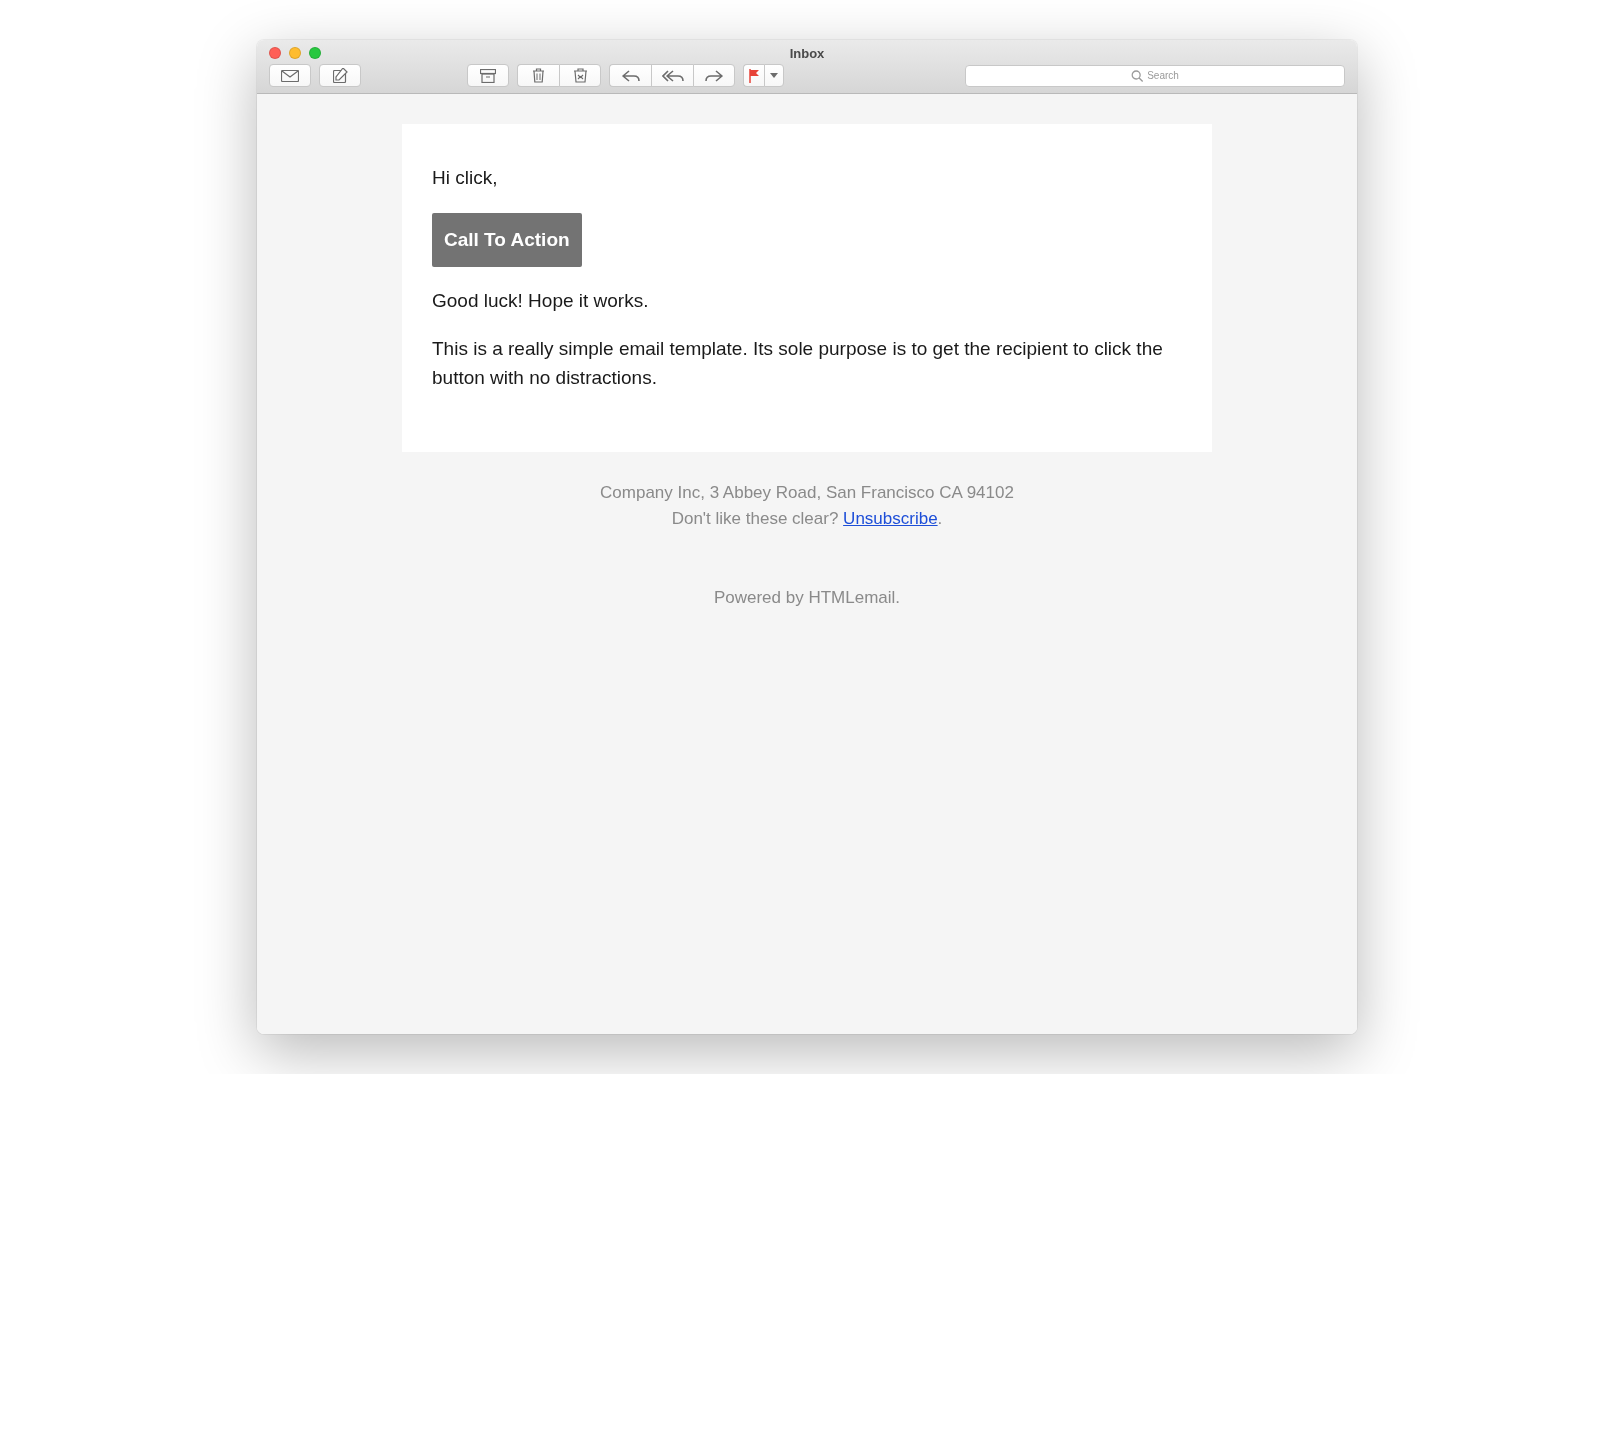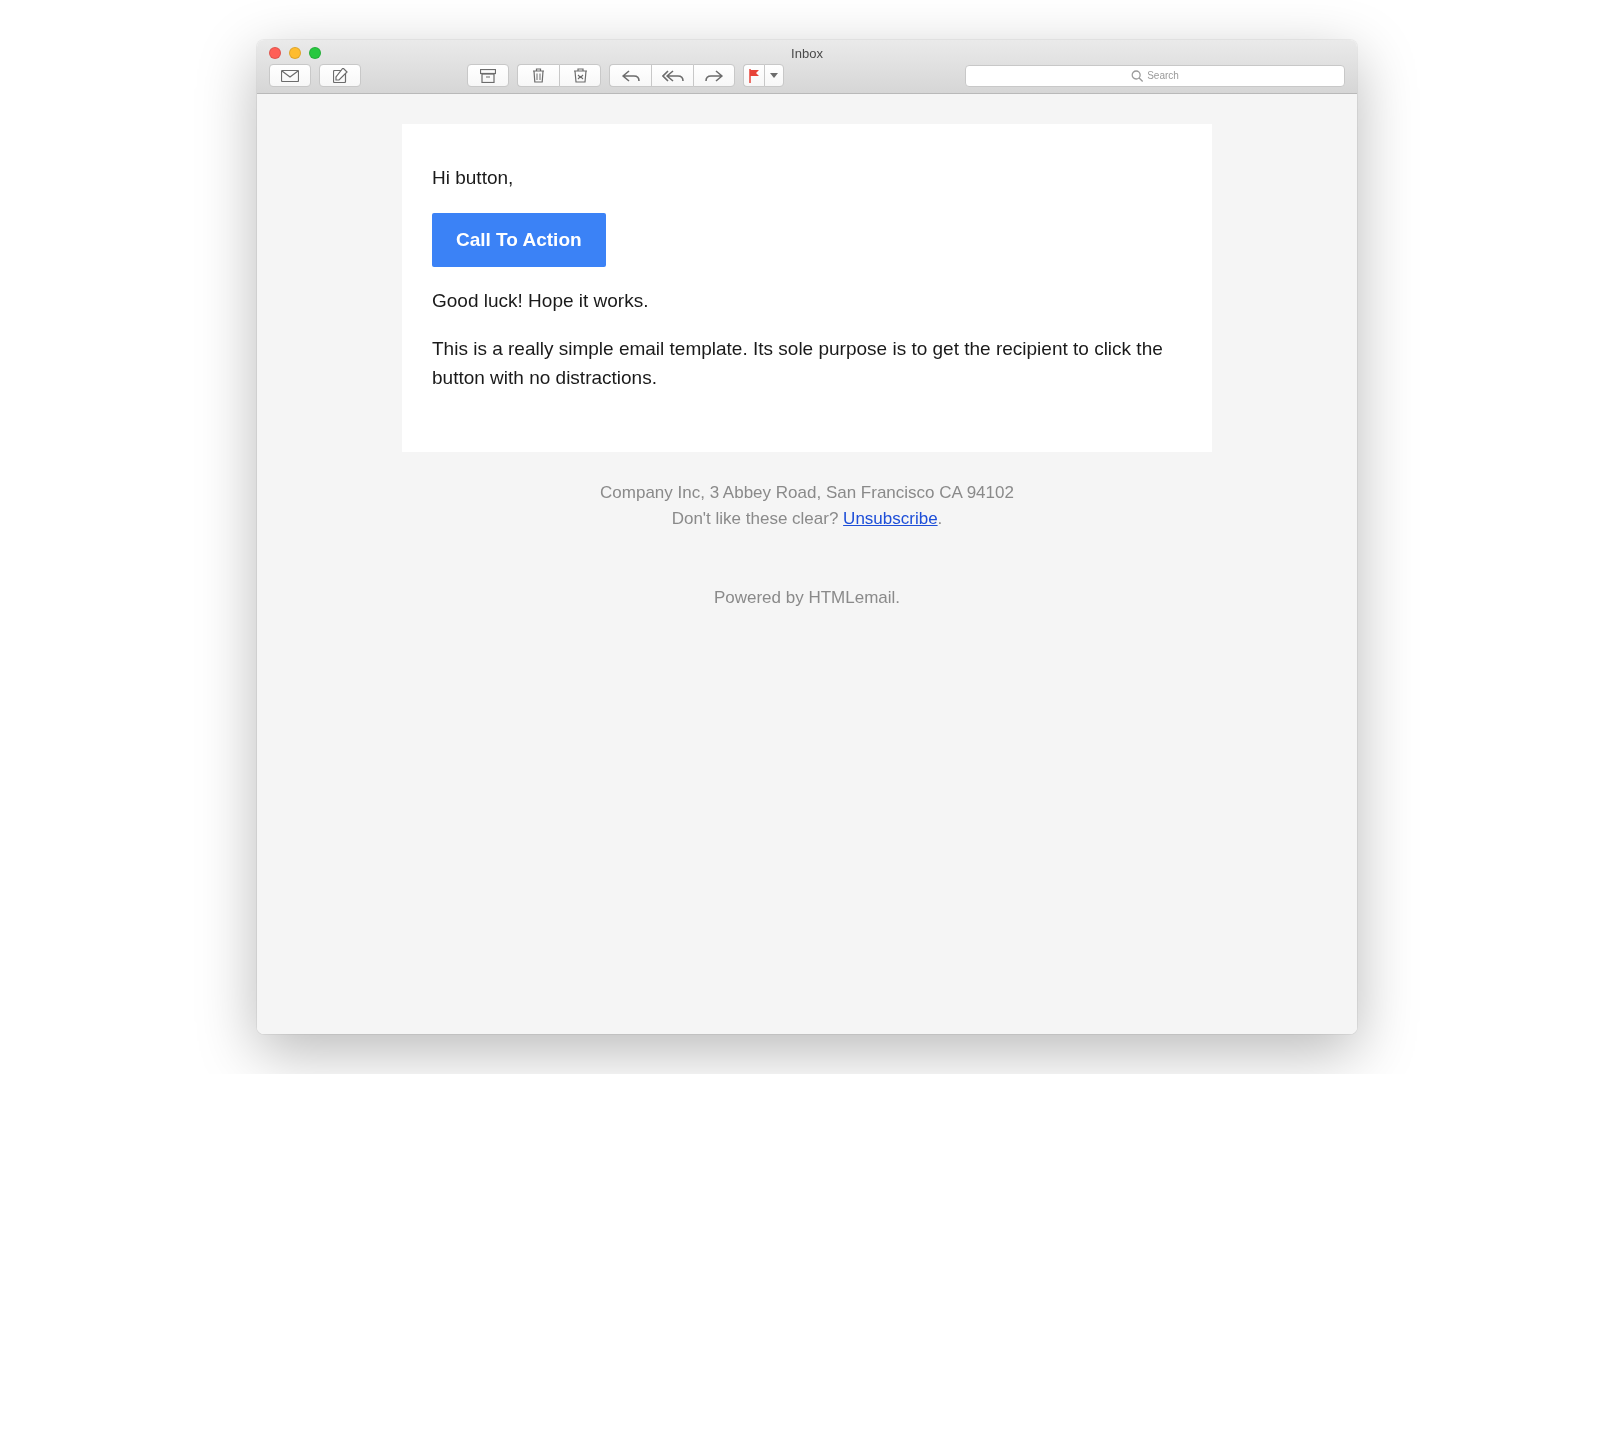--- a/index.html
+++ b/index.html
@@ -48,21 +48,21 @@
       border-radius: 50%;
     }
     .tl-close { background: #ff5f57; border: 0.5px solid rgba(0,0,0,0.12); }
     .tl-min { background: #febc2e; border: 0.5px solid rgba(0,0,0,0.12); }
     .tl-max { background: #28c840; border: 0.5px solid rgba(0,0,0,0.12); }
     .window-title {
       flex: 1;
       text-align: center;
       font-size: 13px;
       color: #4a4a4a;
-      font-weight: 400;
+      font-weight: 700;
       margin-top: 2px;
     }
     .toolbar {
       display: flex;
       align-items: center;
       gap: 8px;
       padding: 2px 12px 5px 12px;
       height: 32px;
     }
     .tb-group {
@@ -146,25 +146,25 @@
     .email-text {
       font-size: 19px;
       line-height: 1.5;
       color: #1a1a1a;
     }
     .email-para {
       margin-bottom: 20px;
     }
     .cta-button {
       display: inline-block;
-      background: #3b82f6;
+      background: #737373;
       color: #fff;
       font-size: 19px;
       font-weight: 700;
-      padding: 16px 24px;
+      padding: 16px 12px;
       border-radius: 2px;
       border: none;
       margin-bottom: 20px;
       cursor: pointer;
     }
     .email-footer {
       text-align: center;
       color: #8a8a8a;
       font-size: 17px;
       line-height: 1.55;
@@ -305,21 +305,21 @@
           <span>Search</span>
         </div>
       </div>
 
     </div>
   </div>
 
   <div class="content-area">
     <div class="email-card">
       <div class="email-text">
-        <p class="email-para">Hi button,</p>
+        <p class="email-para">Hi click,</p>
         <button class="cta-button">Call To Action</button>
         <p class="email-para">Good luck! Hope it works.</p>
         <p class="email-para">This is a really simple email template. Its sole purpose is to get the recipient to click the button with no distractions.</p>
       </div>
     </div>
 
     <div class="email-footer">
       <div>Company Inc, 3 Abbey Road, San Francisco CA 94102</div>
       <div>
         <span>Don't like these clear? </span><a href="#">Unsubscribe</a><span>.</span>

